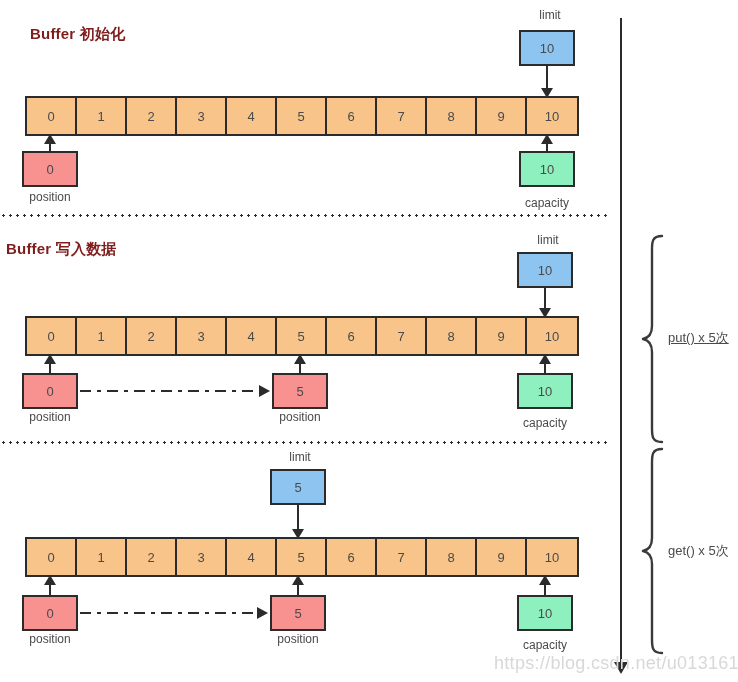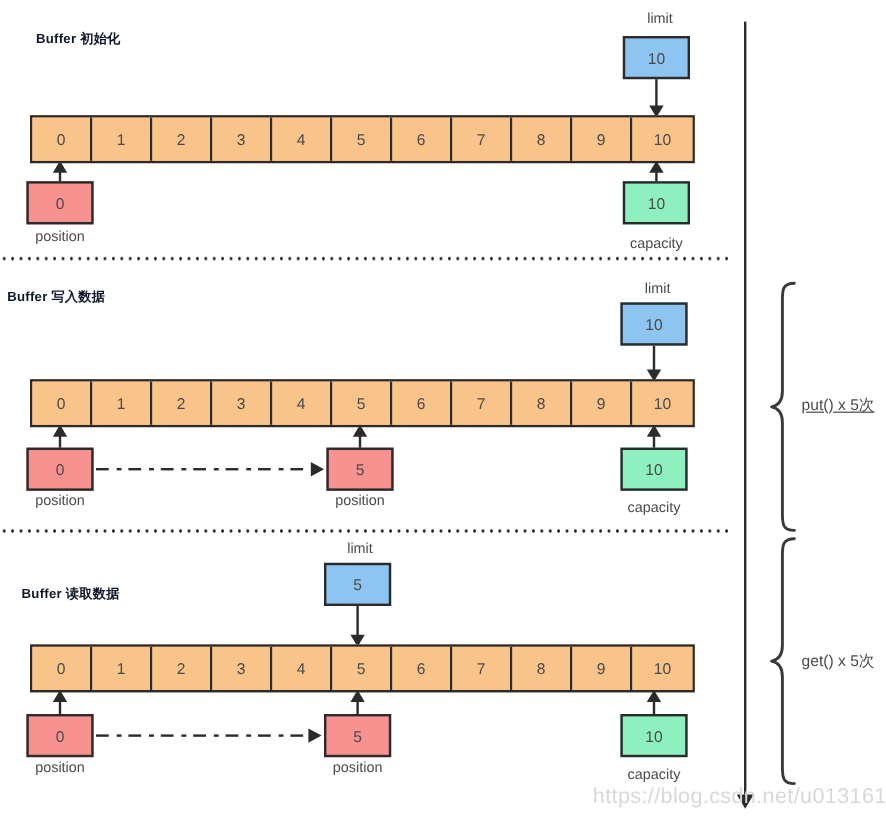--- a/index.html
+++ b/index.html
@@ -7,21 +7,21 @@
     width:738px;height:682px;background:#ffffff;
     font-family:"Liberation Sans","DejaVu Sans",sans-serif;
     position:relative;overflow:hidden;
     color:#3b3b3b;
   }
   .stage{position:absolute;left:0;top:0;width:738px;height:682px;}
   .abs{position:absolute;}
 
   
   .sec-title{
-    font-size:11px;font-weight:bold;color:#0f172a;
+    font-size:15px;font-weight:bold;color:#7f1d1d;
     letter-spacing:.2px;white-space:nowrap;
   }
 
   
   .buffer-row{
     position:absolute;display:flex;
     border:2px solid #2b2b2b;box-sizing:border-box;
     background:#f9c48a;
   }
   .cell{
@@ -202,21 +202,20 @@
 
   <div class="separator" style="top:441px;width:608px;"></div>
 
   <div class="cap-label" style="left:272px;top:450px;width:56px;">limit</div>
   <div class="vbox limit" style="left:270px;top:469px;">5</div>
   <div class="arrow down" style="left:270px;top:505px;width:56px;height:34px;">
     <div class="shaft"></div>
       <div class="head"></div>
   </div>
 
-  <div class="sec-title abs" style="left:18px;top:487px;">Buffer 读取数据</div>
 
   <div class="buffer-row" style="left:25px;top:537px;">
     <div class="cell">0</div>
     <div class="cell">1</div>
     <div class="cell">2</div>
     <div class="cell">3</div>
     <div class="cell">4</div>
     <div class="cell">5</div>
     <div class="cell">6</div>
     <div class="cell">7</div>

